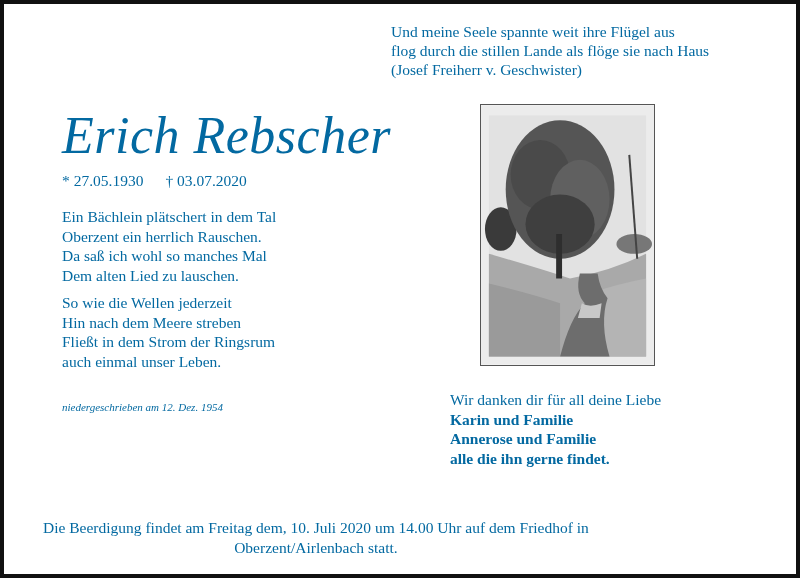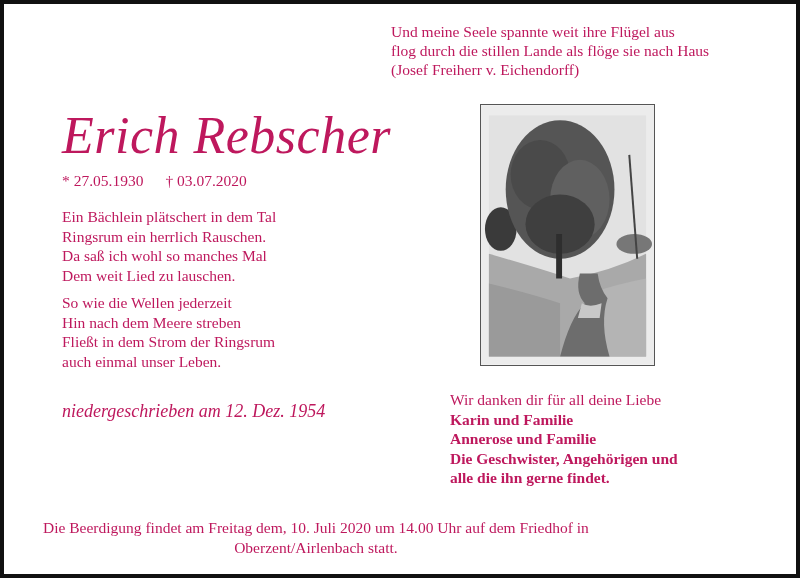--- a/index.html
+++ b/index.html
@@ -1,60 +1,60 @@
 <!DOCTYPE html>
 <html><head>
 <meta charset="utf-8">
 <style>
   html, body { margin:0; padding:0; }
   body { width:800px; height:578px; background:#ffffff; position:relative; overflow:hidden; }
   .frame { position:absolute; left:0; top:0; width:800px; height:578px; box-sizing:border-box;
            border:4px solid #111; border-right-width:4px; background:#fff; }
-  .serif { font-family: "Liberation Serif", "DejaVu Serif", serif; color:#be185d; }
+  .serif { font-family: "Liberation Serif", "DejaVu Serif", serif; color:#0369a1; }
   .quote { position:absolute; left:391px; top:22px; font-size:15.5px; line-height:19px; }
   .quote div { white-space:nowrap; }
   .name { position:absolute; left:62px; top:106px; font-size:52px; font-style:italic; letter-spacing:0.5px; }
   .dates { position:absolute; left:62px; top:172px; font-size:15.5px; white-space:nowrap; }
   .dates span.gap { display:inline-block; width:22px; }
   .poem { position:absolute; left:62px; top:207px; font-size:15.5px; line-height:19.5px; }
   .poem .stanza { margin-bottom:8px; }
   .poem div.line { white-space:nowrap; }
-  .signed { position:absolute; left:62px; top:401px; font-size:18px; font-style:italic; white-space:nowrap; }
+  .signed { position:absolute; left:62px; top:401px; font-size:11px; font-style:italic; white-space:nowrap; }
   .photo { position:absolute; left:480px; top:104px; width:175px; height:262px; background:#f4f4f4;
            border:1px solid #555; box-sizing:border-box; overflow:hidden; }
   .photo svg { width:100%; height:100%; display:block; }
   .thanks { position:absolute; left:450px; top:390px; font-size:15.5px; line-height:19.5px; }
   .thanks div { white-space:nowrap; }
   .thanks .bold { font-weight:bold; }
   .funeral { position:absolute; left:43px; top:518px; font-size:15.5px; line-height:20px;text-align:center; }
   .funeral div { white-space:nowrap; }
 </style>
 </head>
 <body>
 
 <div class="frame"></div>
 
 <div class="quote serif">
   <div>Und meine Seele spannte weit ihre Flügel aus</div>
   <div>flog durch die stillen Lande als flöge sie nach Haus</div>
-  <div>(Josef Freiherr v. Eichendorff)</div>
+  <div>(Josef Freiherr v. Geschwister)</div>
 </div>
 
 <div class="name serif">Erich Rebscher</div>
 
 <div class="dates serif">
   <span>* 27.05.1930</span><span class="gap"></span><span>† 03.07.2020</span>
 </div>
 
 <div class="poem serif">
   <div class="stanza">
     <div class="line">Ein Bächlein plätschert in dem Tal</div>
-    <div class="line">Ringsrum ein herrlich Rauschen.</div>
+    <div class="line">Oberzent ein herrlich Rauschen.</div>
     <div class="line">Da saß ich wohl so manches Mal</div>
-    <div class="line">Dem weit Lied zu lauschen.</div>
+    <div class="line">Dem alten Lied zu lauschen.</div>
   </div>
   <div class="stanza">
     <div class="line">So wie die Wellen jederzeit</div>
     <div class="line">Hin nach dem Meere streben</div>
     <div class="line">Fließt in dem Strom der Ringsrum</div>
     <div class="line">auch einmal unser Leben.</div>
   </div>
 </div>
 
 <div class="signed serif">niedergeschrieben am 12. Dez. 1954</div>
@@ -82,20 +82,19 @@
     <rect x="76" y="130" width="6" height="45" fill="#2e2e2e"></rect>
 
     <line x1="150" y1="50" x2="158" y2="155" stroke="#444" stroke-width="2"></line>
   </svg>
 </div>
 
 <div class="thanks serif">
   <div>Wir danken dir für all deine Liebe</div>
   <div class="bold">Karin und Familie</div>
   <div class="bold">Annerose und Familie</div>
-  <div class="bold">Die Geschwister, Angehörigen und</div>
   <div class="bold">alle die ihn gerne findet.</div>
 </div>
 
 <div class="funeral serif">
   <div>Die Beerdigung findet am Freitag dem, 10. Juli 2020 um 14.00 Uhr auf dem Friedhof in</div>
   <div>Oberzent/Airlenbach statt.</div>
 </div>
 
 </body></html>

